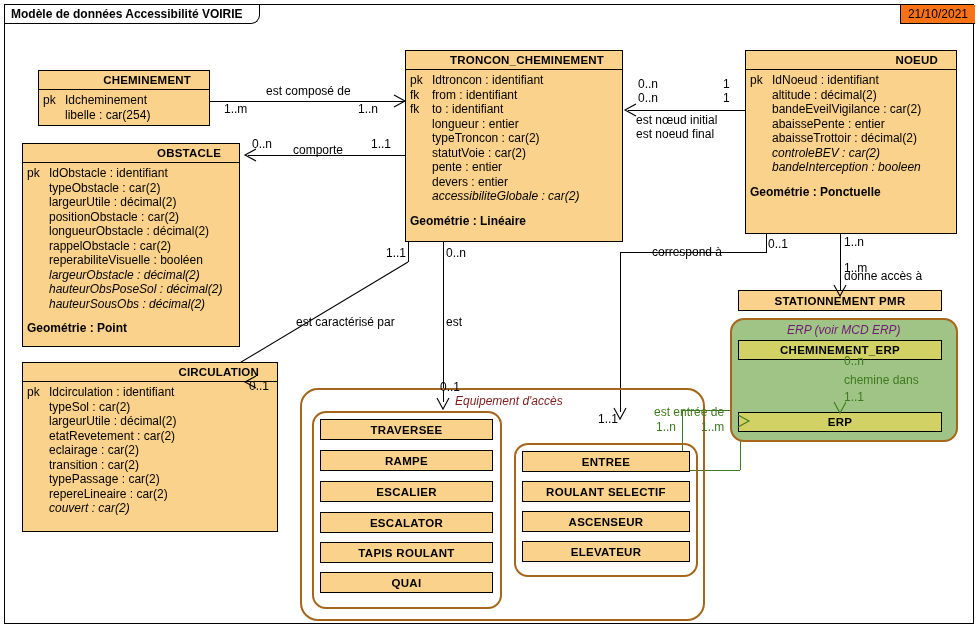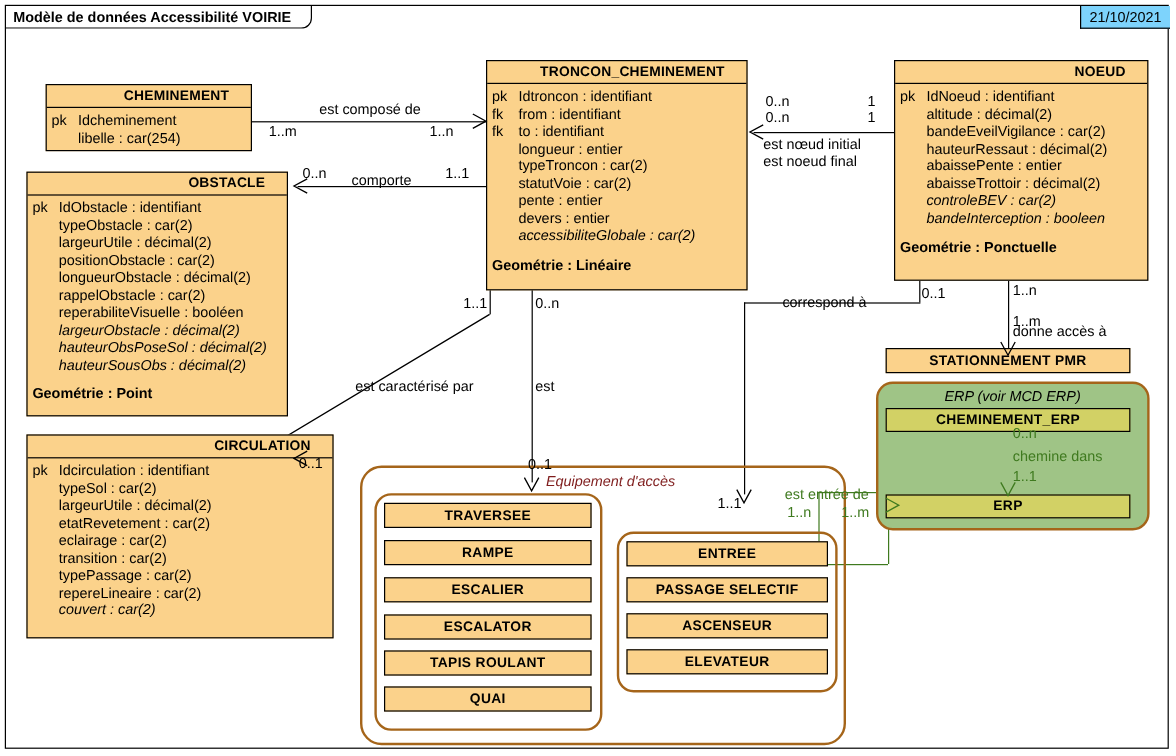--- a/index.html
+++ b/index.html
@@ -25,21 +25,21 @@
     background:#fff;
     border-right:1px solid #000;border-bottom:1px solid #000;
     box-sizing:border-box;
     border-bottom-right-radius:9px;
     z-index:6;
   }
   .date-tab{
     position:absolute;right:5px;top:5px;height:19px;
     padding:0 7px;
     display:flex;align-items:center;
-    font-size:12px;background:#7dd3fc;
+    font-size:12px;background:#f97316;
     border-left:1px solid #000;border-bottom:1px solid #000;
     box-sizing:border-box;
     z-index:6;
   }
 
   
   .entity{
     position:absolute;background:#fbd28b;border:1px solid #000;
     box-sizing:border-box;z-index:4;
   }
@@ -73,21 +73,21 @@
     border:2px solid #a5651a;border-radius:18px;background:transparent;z-index:2;
   }
   .group-green{
     position:absolute;box-sizing:border-box;
     border:2px solid #a5651a;border-radius:14px;background:#9fc486;z-index:3;
   }
   .group-label{
     position:absolute;font-style:italic;font-size:12px;color:#7f1d1d;z-index:6;
     white-space:nowrap;
   }
-  .group-label.green{color:#000000;}
+  .group-label.green{color:#701a75;}
 
   
   .ln{position:absolute;background:#000;z-index:1;}
   .ln.h{height:1px;}
   .ln.v{width:1px;}
   .ln.g{background:#3f7a1f;}
   .diag{position:absolute;z-index:1;}
 
   .card{
     position:absolute;font-size:12px;color:#000;white-space:nowrap;z-index:6;
@@ -358,21 +358,20 @@
       <div class="attr">
           <span class="key"></span>
           <span class="nm">altitude : décimal(2)</span>
         </div>
       <div class="attr">
           <span class="key"></span>
           <span class="nm">bandeEveilVigilance : car(2)</span>
         </div>
       <div class="attr">
           <span class="key"></span>
-          <span class="nm">hauteurRessaut : décimal(2)</span>
         </div>
       <div class="attr">
           <span class="key"></span>
           <span class="nm">abaissePente : entier</span>
         </div>
       <div class="attr">
           <span class="key"></span>
           <span class="nm">abaisseTrottoir : décimal(2)</span>
         </div>
       <div class="attr italic">
@@ -414,21 +413,21 @@
     <span>TAPIS ROULANT</span>
   </div>
   <div class="simplebox" style="left:522px;top:451px;width:168px;height:21px;">
     <span>ENTREE</span>
   </div>
 
   <div class="simplebox" style="left:320px;top:572px;width:173px;height:21px;">
     <span>QUAI</span>
   </div>
   <div class="simplebox" style="left:522px;top:481px;width:168px;height:21px;">
-    <span>PASSAGE SELECTIF</span>
+    <span>ROULANT SELECTIF</span>
   </div>
   <div class="simplebox" style="left:522px;top:511px;width:168px;height:21px;">
     <span>ASCENSEUR</span>
   </div>
   <div class="simplebox" style="left:522px;top:541px;width:168px;height:21px;">
     <span>ELEVATEUR</span>
   </div>
 
 </div>
 

